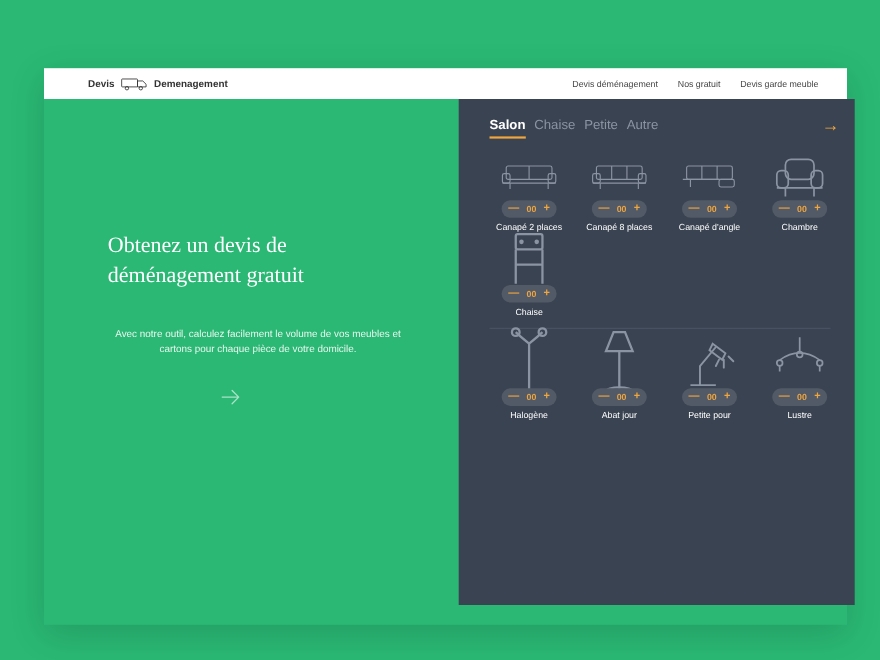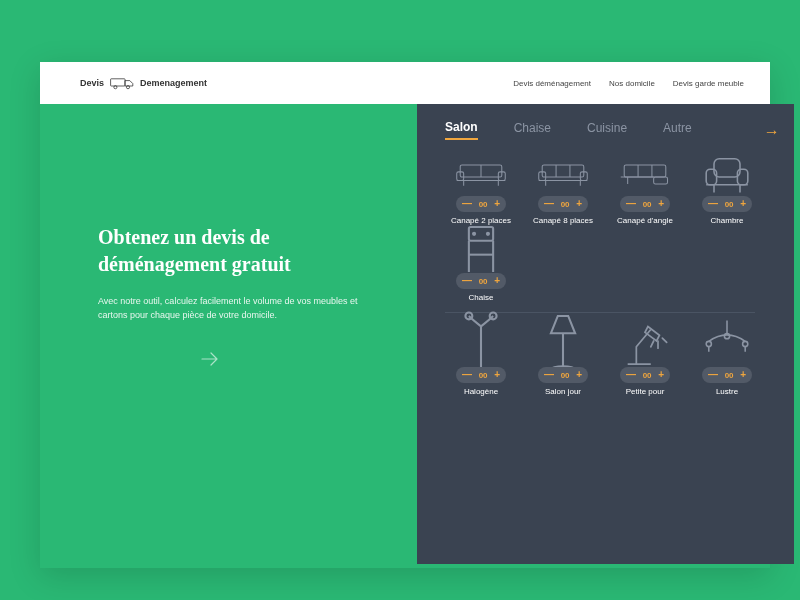--- a/index.html
+++ b/index.html
@@ -10,21 +10,21 @@
     overflow: hidden;
   }
   .canvas {
     position: absolute;
     top: 62px; left: 40px;
     width: 730px; height: 506px;
     background: #2ab874;
     box-shadow: 0 8px 30px rgba(0,0,0,0.15);
   }
   .header {
-    height: 42px;
+    height: 28px;
     background: #ffffff;
     display: flex;
     align-items: center;
     justify-content: space-between;
     padding: 0 26px 0 40px;
     gap: 44px;
   }
   .logo {
     display: flex;
     align-items: center;
@@ -46,47 +46,46 @@
     height: calc(100% - 46px);
   }
   .left {
     flex: 0 0 377px;
     padding: 120px 36px 0 58px;
     color: #fff;
   }
   .heading {
     font-family: Georgia, "Times New Roman", serif;
     font-size: 20px;
-    font-weight: 700;
+    font-weight: 400;
     line-height: 1.35;
-    margin-bottom: 16px;
+    margin-bottom: 32px;
   }
   .subtext {
     font-size: 9px;
     line-height: 1.6;
-    text-align: left;
+    text-align: center;
     color: #e8f7ef;
     margin-bottom: 24px;
     padding: 0 10px 0 0;
   }
   .arrow-outline {
     width: 24px; height: 24px;
     margin-left: 100px;
     opacity: 0.6;
   }
   .panel {
     flex: 1;
     background: #3a4351;
     padding: 16px 14px 18px 28px;
     position: relative;
   }
   .tabs {
     display: flex;
-    align-items: center;
-    gap: 36px;
+    gap: 8px;
     margin-bottom: 16px;
   }
   .tab {
     font-size: 12px;
     color: #8b94a3;
     cursor: pointer;
     padding-bottom: 4px;
   }
   .tab.active {
     color: #fff;
@@ -163,41 +162,41 @@
       <svg viewBox="0 0 40 22">
         <rect x="1" y="4" width="24" height="12" rx="1" fill="none" stroke="#333" stroke-width="1.3"></rect>
         <path d="M25 7 h8 l5 5 v4 h-13 z" fill="none" stroke="#333" stroke-width="1.3"></path>
         <circle cx="9" cy="18" r="2.6" fill="none" stroke="#333" stroke-width="1.3"></circle>
         <circle cx="30" cy="18" r="2.6" fill="none" stroke="#333" stroke-width="1.3"></circle>
       </svg>
       <span>Demenagement</span>
     </div>
     <div class="nav">
       <span class="nav-item">Devis déménagement</span>
-      <span class="nav-item">Nos domicile</span>
+      <span class="nav-item">Nos gratuit</span>
       <span class="nav-item">Devis garde meuble</span>
     </div>
   </div>
 
   <div class="body">
 
     <div class="left">
       <div class="heading">Obtenez un devis de déménagement gratuit</div>
       <div class="subtext">Avec notre outil, calculez facilement le volume de vos meubles et cartons pour chaque pièce de votre domicile.</div>
       <svg class="arrow-outline" viewBox="0 0 24 24">
         <path d="M4 12 H18 M13 6 L19 12 L13 18" stroke="#fff" stroke-width="1.2" fill="none" stroke-linecap="round" stroke-linejoin="round"></path>
       </svg>
     </div>
 
     <div class="panel">
 
       <div class="tabs">
         <span class="tab active">Salon</span>
         <span class="tab">Chaise</span>
-        <span class="tab">Cuisine</span>
+        <span class="tab">Petite</span>
         <span class="tab">Autre</span>
         <span class="tabs-spacer"></span>
         <span class="tabs-arrow">→</span>
       </div>
 
       <div class="grid">
 
         <div class="item">
           <div class="icon-slot">
             <svg viewBox="0 0 60 36">
@@ -324,21 +323,21 @@
                 <path d="M8 14 L12 4 H18 L22 14 Z"></path>
                 <line x1="15" y1="14" x2="15" y2="34"></line>
                 <ellipse cx="15" cy="35" rx="7" ry="2"></ellipse>
               </svg>
           </div>
           <div class="stepper">
             <span class="minus">—</span>
             <span class="count">00</span>
             <span class="plus">+</span>
           </div>
-          <div class="item-label">Salon jour</div>
+          <div class="item-label">Abat jour</div>
         </div>
 
         <div class="item">
           <div class="icon-slot">
             <svg viewBox="0 0 36 42">
                 <path d="M6 34 H22 M12 34 V22 L22 10"></path>
                 <path d="M20 8 L28 14 L26 18 L18 12 Z"></path>
                 <path d="M24 18 L22 22 M27 18 L27 23 M30 16 L33 19" stroke-linecap="round"></path>
               </svg>
           </div>

